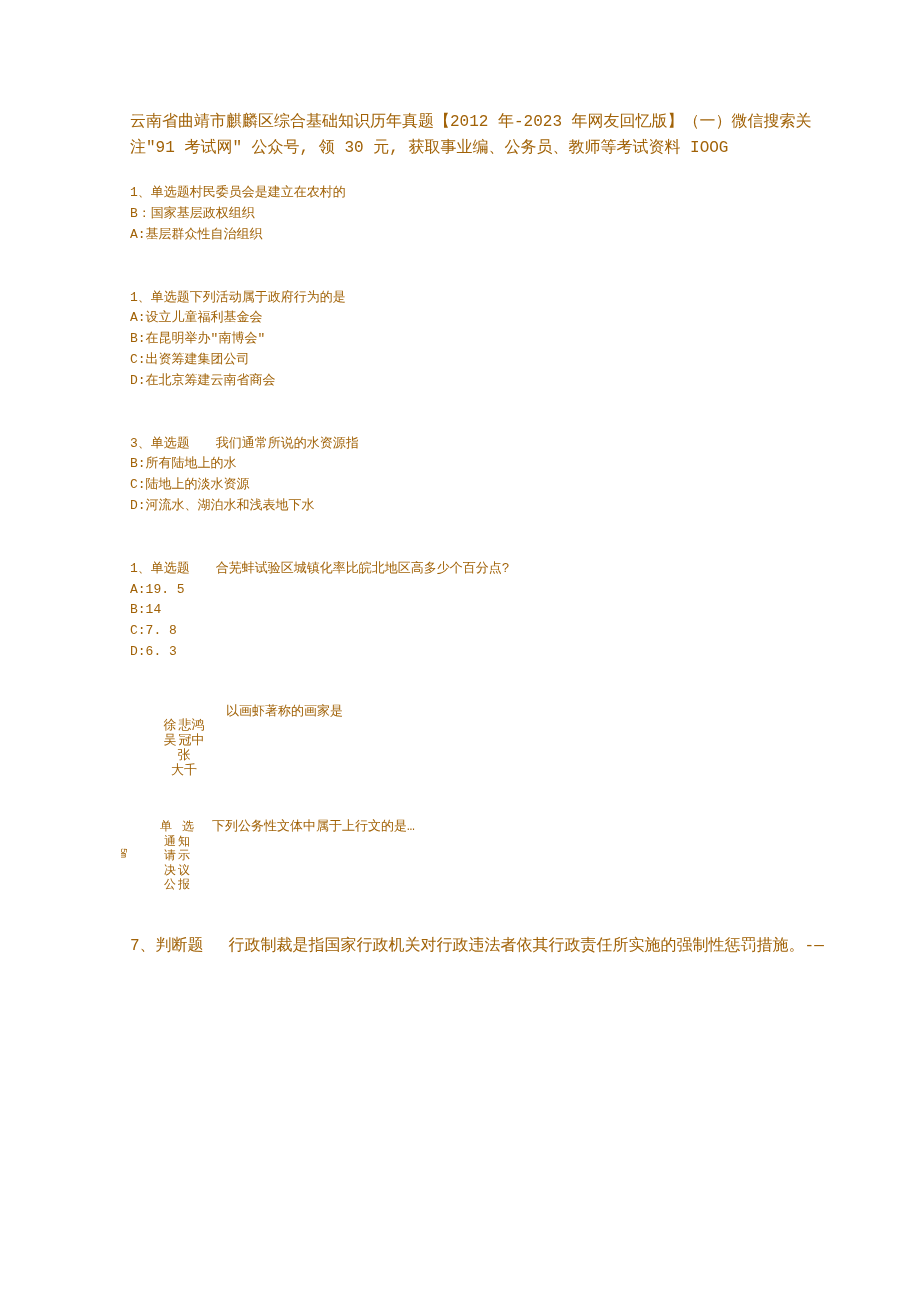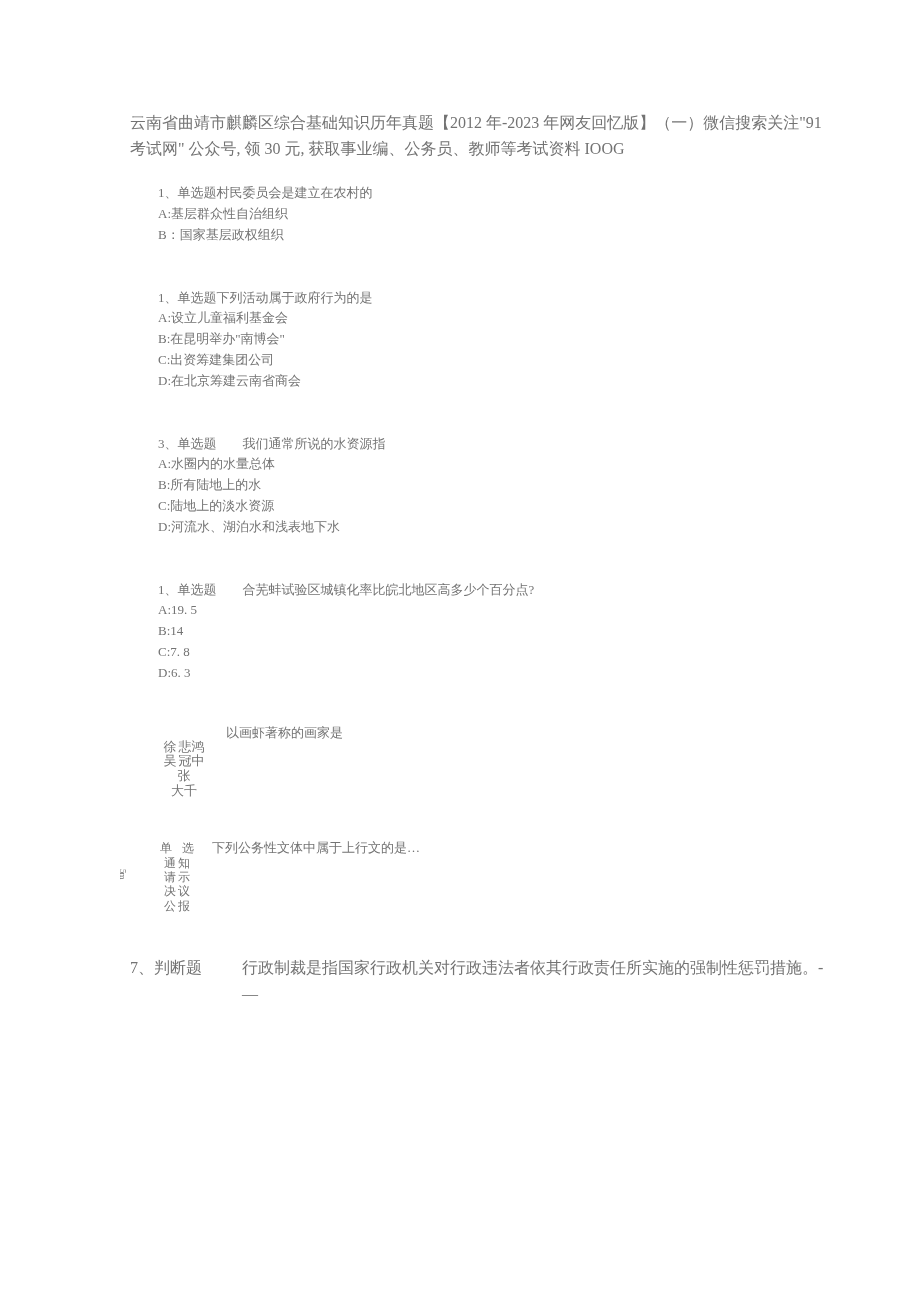--- a/index.html
+++ b/index.html
@@ -6,32 +6,32 @@
     margin: 0;
     padding: 0;
     background: #ffffff;
     font-family: "SimSun", "宋体", serif;
     width: 920px;
     min-height: 1301px;
     box-sizing: border-box;
   }
   .page {
     padding: 110px 82px 60px 130px;
-    color: #737373;
+    color: #a16207;
+    font-family: Liberation Mono, monospace;
   }
   .title {
     font-size: 16px;
     line-height: 1.6;
     margin-bottom: 22px;
   }
   .question-block {
     font-size: 13px;
     line-height: 1.6;
     margin-bottom: 42px;
-    margin-left: 28px;
   }
   .question-block p {
     margin: 0;
   }
   .q5-block, .q6-block {
     font-size: 13px;
     line-height: 1.15;
     margin-bottom: 42px;
     display: flex;
     align-items: flex-start;
@@ -72,47 +72,46 @@
   }
   .q7 {
     font-size: 16px;
     line-height: 1.6;
     display: flex;
   }
   .q7 .label {
     white-space: nowrap;
   }
   .q7 .text {
-    margin-left: 40px;
+    margin-left: 25px;
   }
 </style>
 </head>
 <body>
 
 <div class="page">
 
   <div class="title">云南省曲靖市麒麟区综合基础知识历年真题【2012 年-2023 年网友回忆版】（一）微信搜索关注"91 考试网" 公众号, 领 30 元, 获取事业编、公务员、教师等考试资料 IOOG</div>
 
   <div class="question-block">
     <p>1、单选题村民委员会是建立在农村的</p>
+    <p>B：国家基层政权组织</p>
     <p>A:基层群众性自治组织</p>
-    <p>B：国家基层政权组织</p>
   </div>
 
   <div class="question-block">
     <p>1、单选题下列活动属于政府行为的是</p>
     <p>A:设立儿童福利基金会</p>
     <p>B:在昆明举办"南博会"</p>
     <p>C:出资筹建集团公司</p>
     <p>D:在北京筹建云南省商会</p>
   </div>
 
   <div class="question-block">
     <p>3、单选题　　我们通常所说的水资源指</p>
-    <p>A:水圈内的水量总体</p>
     <p>B:所有陆地上的水</p>
     <p>C:陆地上的淡水资源</p>
     <p>D:河流水、湖泊水和浅表地下水</p>
   </div>
 
   <div class="question-block">
     <p>1、单选题　　合芜蚌试验区城镇化率比皖北地区高多少个百分点?</p>
     <p>A:19. 5</p>
     <p>B:14</p>
     <p>C:7. 8</p>

